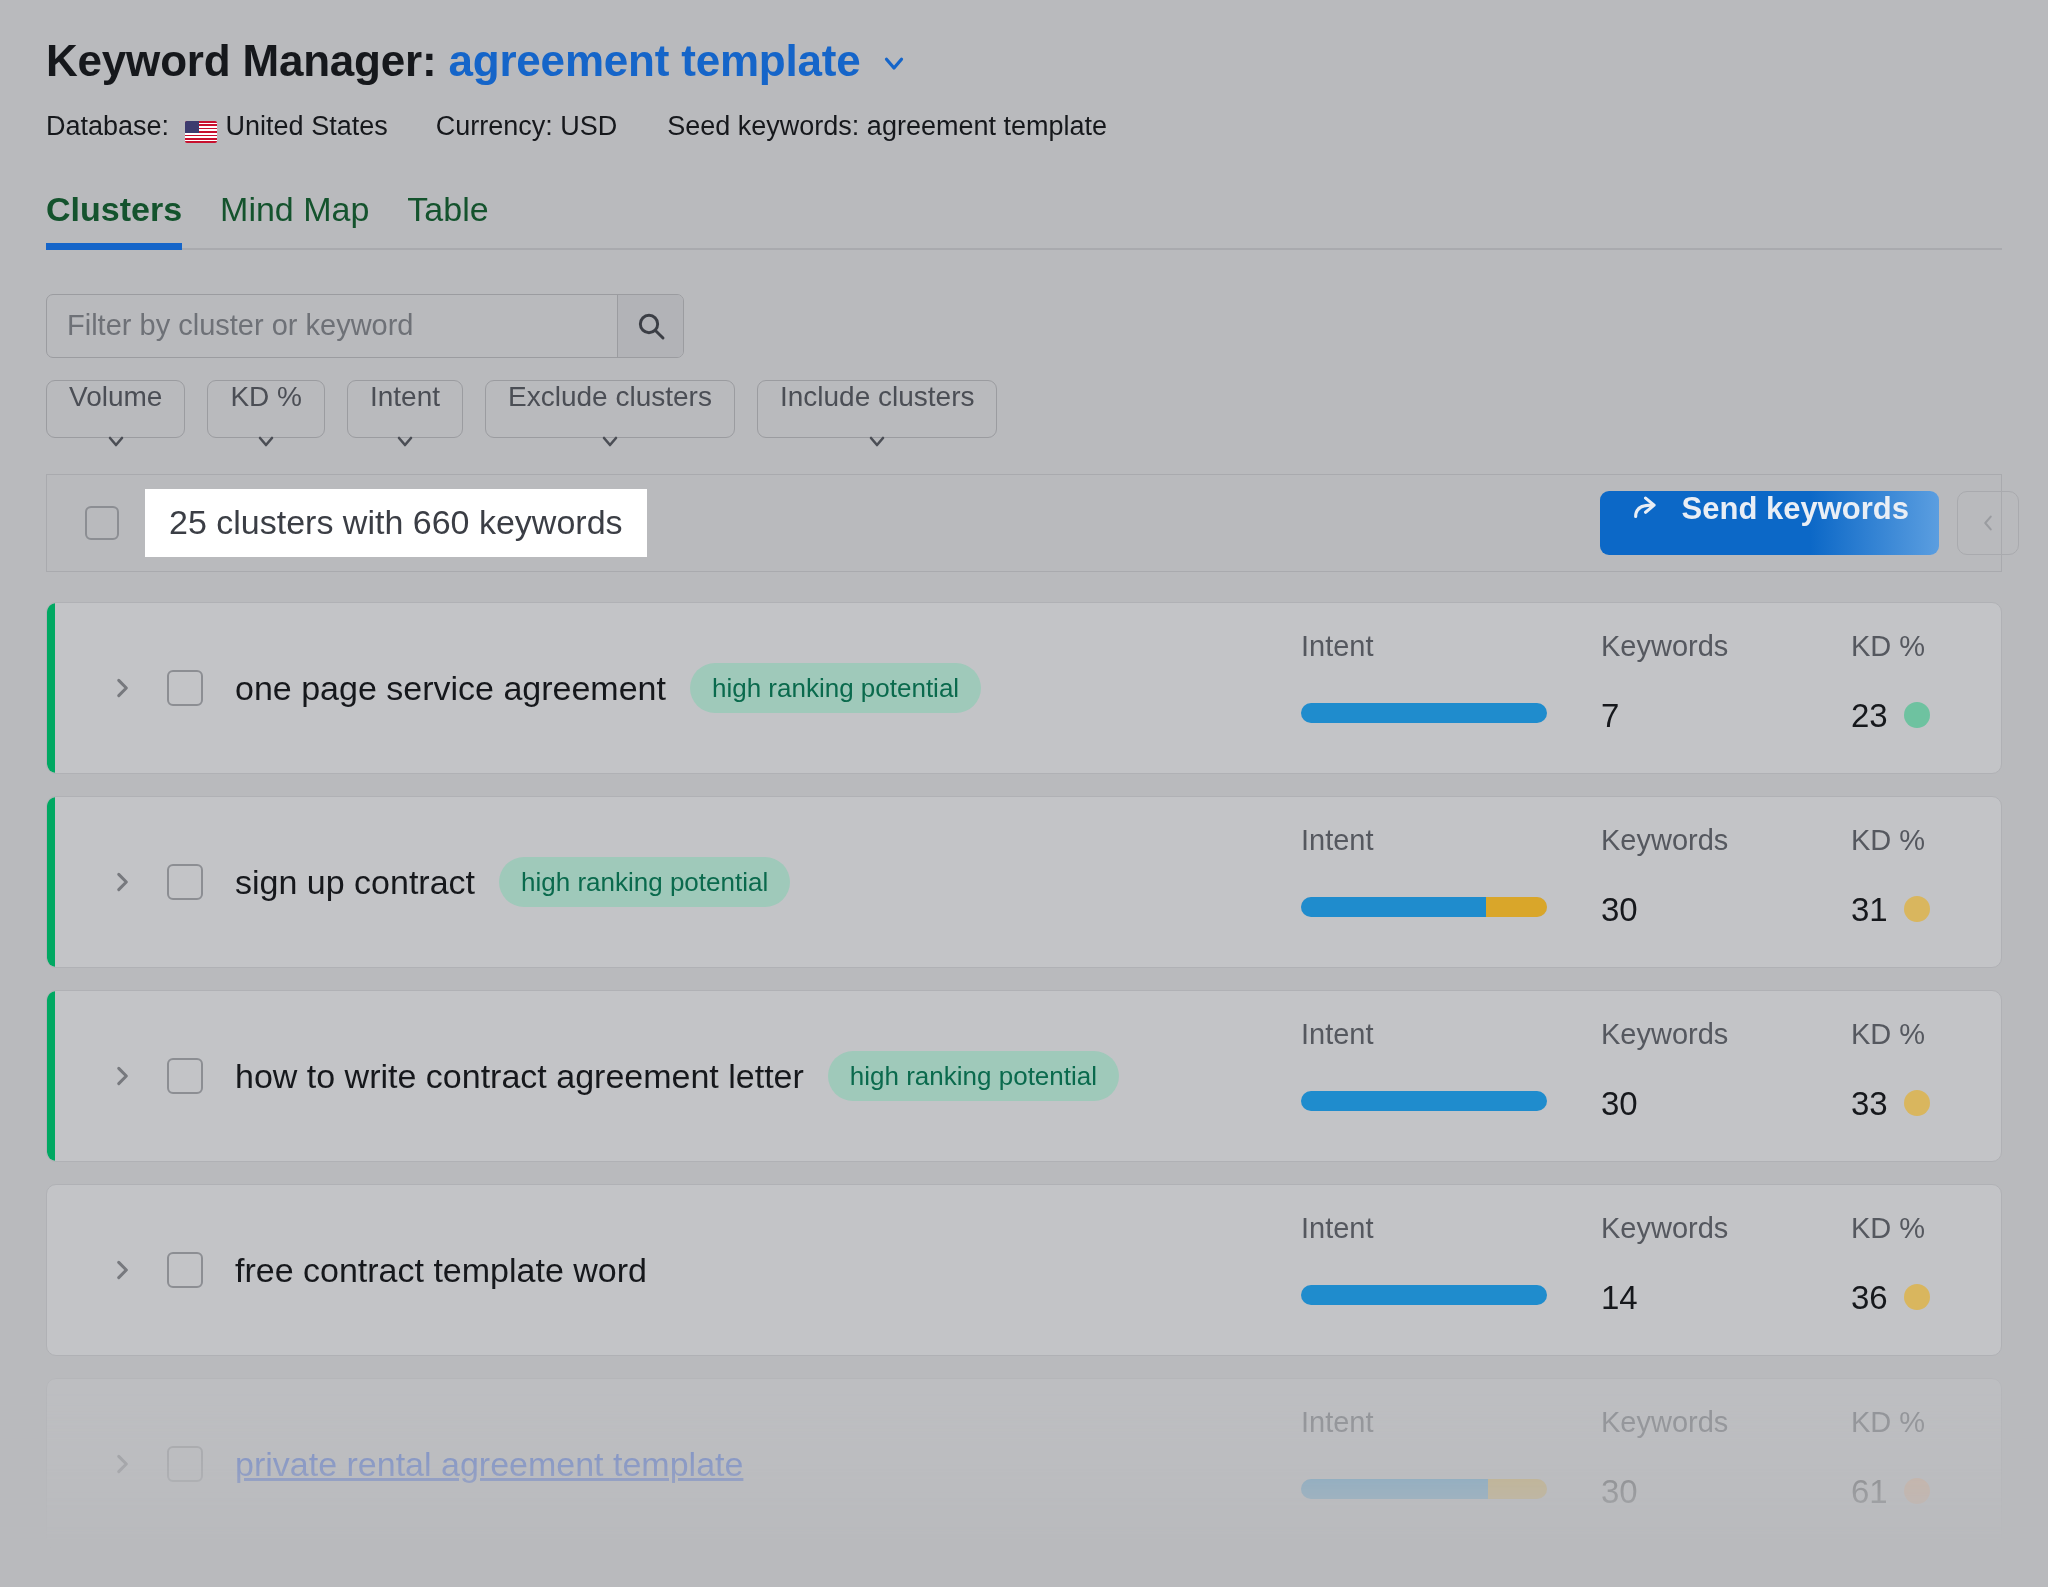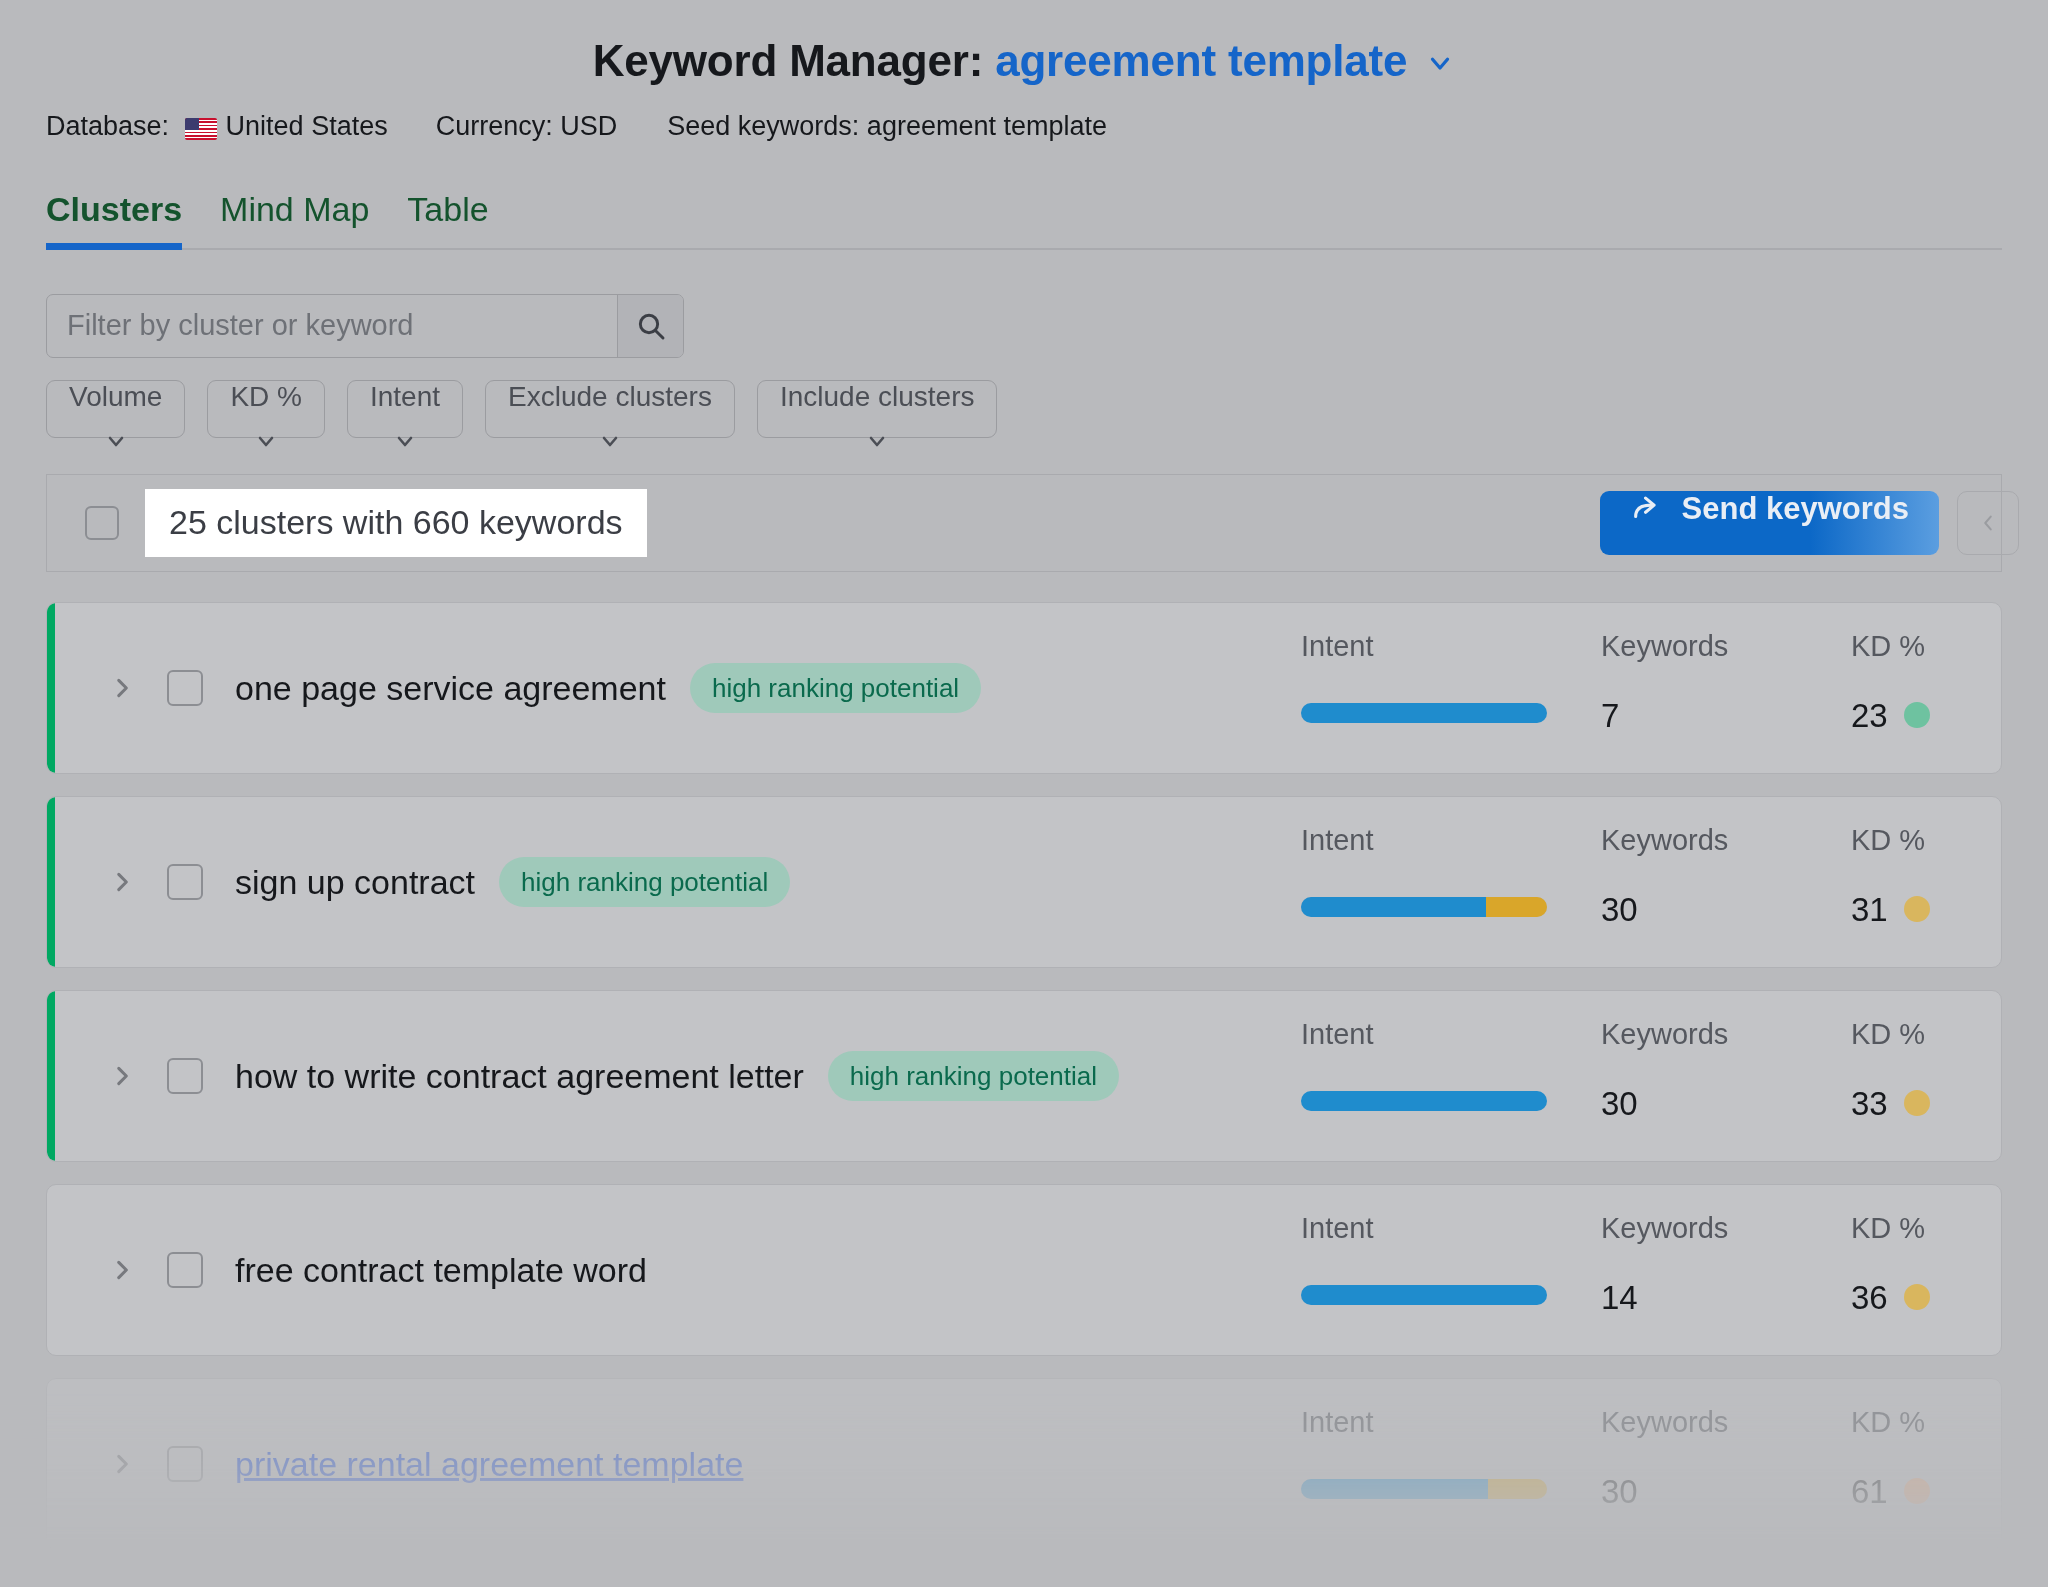--- a/index.html
+++ b/index.html
@@ -29,21 +29,20 @@
     margin: 0;
     padding-top: 36px;
     font-size: 44px;
     font-weight: 700;
     color: #16181c;
     letter-spacing: -0.2px;
     line-height: 1.15;
     display: flex;
     align-items: center;
     gap: 0;
-    justify-content: center;
   }
   .page-title .title-static { white-space: pre; }
   .title-keyword {
     color: #1565c9;
     font-weight: 700;
     cursor: pointer;
   }
   .title-caret {
     display: inline-block;
     margin-left: 18px;
@@ -54,21 +53,21 @@
   .title-caret svg { display: block; }
 
   .meta-row {
     display: flex;
     align-items: center;
     margin-top: 26px;
     font-size: 27px;
     color: #16181c;
     line-height: 1;
   }
-  .meta-item { display: flex; align-items: center; white-space: pre; }
+  .meta-item { display: flex; align-items: flex-end; white-space: pre; }
   .meta-gap-1 { width: 48px; }
   .meta-gap-2 { width: 50px; }
   .flag-icon {
     display: inline-block;
     width: 32px;
     height: 22px;
     margin: 0 9px 0 8px;
     position: relative;
     top: 3px;
     border-radius: 2px;

